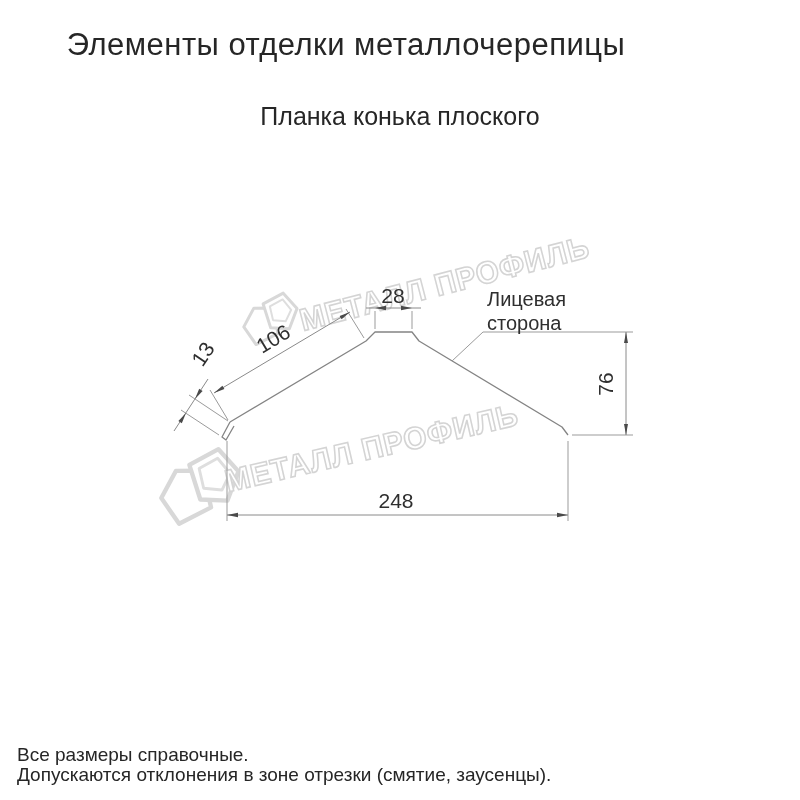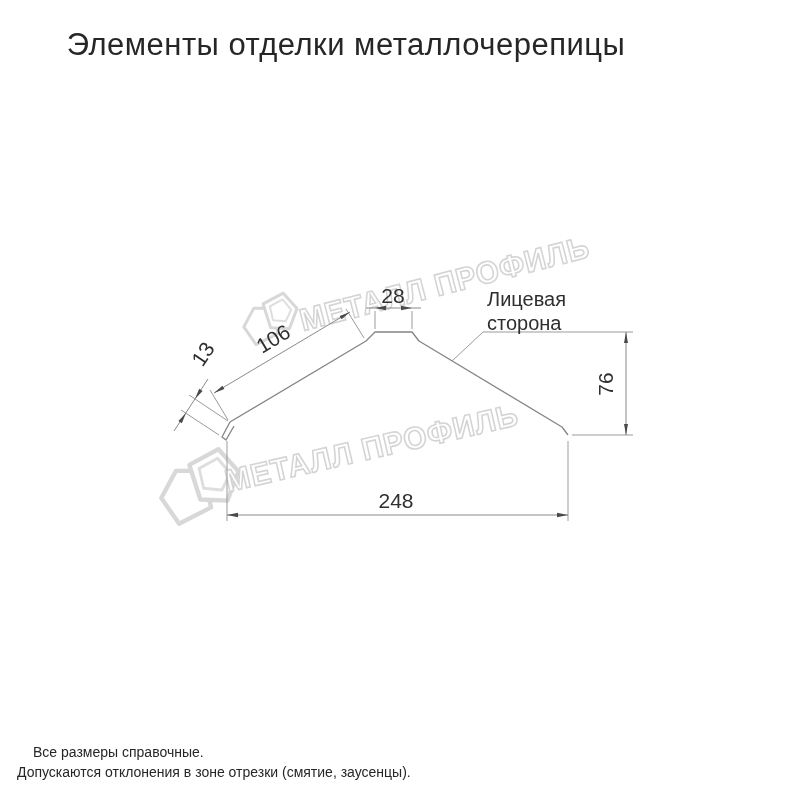--- a/index.html
+++ b/index.html
@@ -13,24 +13,24 @@
   }
   .subtitle{
     position:absolute;top:102px;left:0;width:800px;text-align:center;
     font-size:25px;color:#262626;
   }
   .product-code{
     position:absolute;top:141px;left:0;width:800px;text-align:center;
     font-size:25px;color:#262626;
   }
   .footer-line1{
-    position:absolute;left:17px;top:744px;font-size:14px;color:#262626;margin-left:16px;
+    position:absolute;left:17px;top:744px;font-size:19px;color:#262626;
   }
   .footer-line2{
-    position:absolute;left:17px;top:764px;font-size:14px;color:#262626;
+    position:absolute;left:17px;top:764px;font-size:19px;color:#262626;
   }
   svg.drawing{position:absolute;left:0;top:0;}
   .profile{stroke:#848484;stroke-width:1.3;fill:none;stroke-linejoin:round;}
   .ext{stroke:#9b9b9b;stroke-width:1;fill:none;}
   .dim{stroke:#8a8a8a;stroke-width:1;fill:none;}
   .arrow{fill:#4a4a4a;stroke:none;}
   .dimtext{font-family:"Liberation Sans",sans-serif;font-size:21px;fill:#2f2f2f;}
   .facetext{font-family:"Liberation Sans",sans-serif;font-size:20px;fill:#2f2f2f;}
   .wm-text{
     font-family:"Liberation Sans",sans-serif;font-weight:bold;font-size:31px;
@@ -38,20 +38,21 @@
   }
   .wm-shape{fill:#ffffff;stroke:#d8d8d8;stroke-width:3;stroke-linejoin:round;}
   .wm-shape-thin{fill:none;stroke:#dedede;stroke-width:2;stroke-linejoin:round;}
 </style>
 </head>
 <body>
 
 <div class="page">
 
   <div class="title">Элементы отделки металлочерепицы</div>
+  <div class="subtitle">Планка конька плоского</div>
 
   <svg class="drawing" width="800" height="800" viewBox="0 0 800 800">
 
     <g>
       <g transform="translate(236,302) rotate(-13)">
         <path class="wm-shape" d="M2,26 L16,10 L34,14 L34,40 L10,46 Z"></path>
         <path class="wm-shape" d="M26,8 L48,2 L58,20 L46,38 L28,33 Z"></path>
         <path class="wm-shape-thin" d="M32,12 L46,8 L52,20 L44,30 L32,26 Z"></path>
       </g>
       <text class="wm-text" x="303" y="331" transform="rotate(-14.5 303 331)" textLength="298" lengthAdjust="spacingAndGlyphs">МЕТАЛЛ ПРОФИЛЬ</text>

